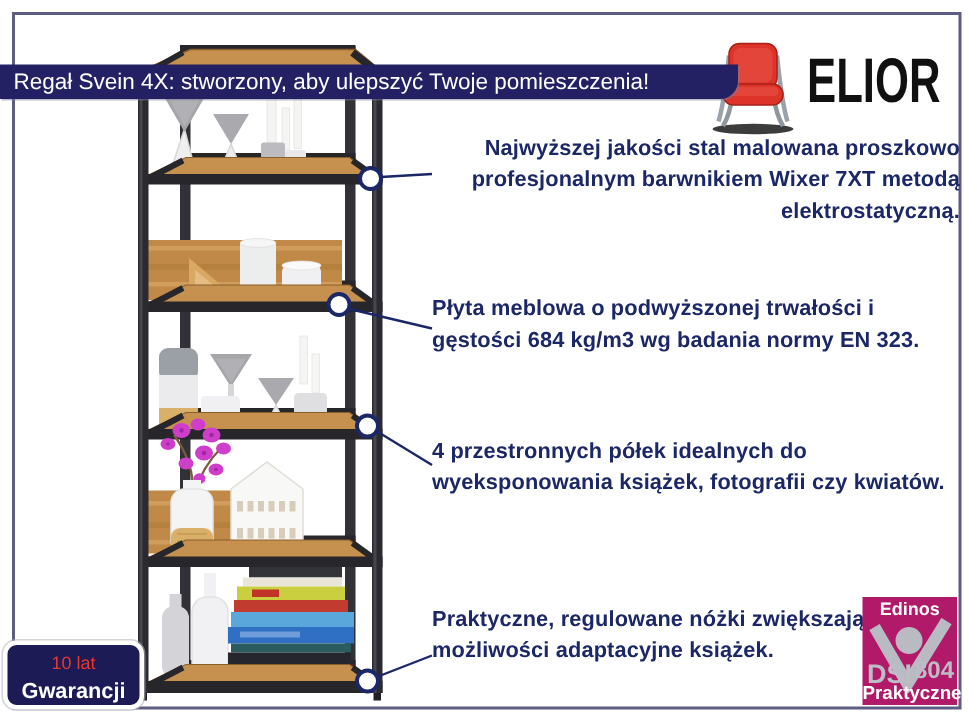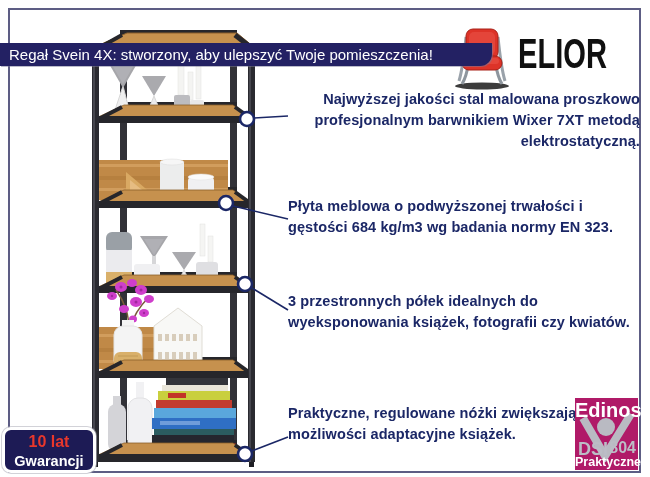--- a/index.html
+++ b/index.html
@@ -27,37 +27,37 @@
   .bullet{
     position:absolute;left:288px;width:352px;z-index:4;
     color:var(--text_navy,#1b2766);
     font-size:14.5px;line-height:21px;font-weight:bold;
     letter-spacing:0.1px;
   }
   .bullet-1{top:89px;text-align:right;}
   .bullet-2{top:196px;}
   .bullet-3{top:291px;}
   .bullet-4{top:403px;}
-  .logo{position:absolute;left:449px;top:27px;width:162px;height:66px;z-index:5;}
+  .logo{position:absolute;left:469px;top:27px;width:162px;height:66px;z-index:5;}
   .logo-chair{position:absolute;left:0;top:0;}
   .logo-word{position:absolute;left:67px;top:3px;}
   .warranty-badge{
     position:absolute;left:2px;top:427px;width:88px;height:40px;z-index:7;
     background:var(--warranty_bg,#1d1b55);
     border:3px solid #ffffff;border-radius:9px;
     box-shadow:0 0 0 1px rgba(180,180,190,.6);
     text-align:center;
   }
-  .warranty-line1{color:var(--warranty_red,#e8372c);font-size:16px;font-weight:bold;line-height:22px;margin-top:1px;}
+  .warranty-line1{color:var(--warranty_red,#e8372c);font-size:12px;font-weight:normal;line-height:22px;margin-top:1px;}
   .warranty-line2{color:#ffffff;font-size:14.5px;font-weight:bold;line-height:16px;}
   .edinos-badge{
     position:absolute;left:575px;top:398px;width:63px;height:72px;z-index:7;
     background:var(--edinos_bg,#b01a68);
   }
-  .edinos-title{position:absolute;top:1px;left:0;width:100%;text-align:center;color:#fff;font-size:20px;font-weight:bold;}
+  .edinos-title{position:absolute;top:1px;left:0;width:100%;text-align:center;color:#fff;font-size:12px;font-weight:bold;}
   .edinos-v{position:absolute;left:0;top:14px;}
   .edinos-left{position:absolute;left:3px;top:41px;color:var(--edinos_silver,#bcbdc6);font-size:18px;font-weight:bold;}
   .edinos-right{position:absolute;right:2px;top:41px;color:var(--edinos_silver,#bcbdc6);font-size:16px;font-weight:bold;}
   .edinos-bottom{position:absolute;bottom:1px;left:0;width:100%;text-align:center;color:#fff;font-size:12.5px;font-weight:bold;}
 </style>
 </head>
 <body>
 
 <div class="content-frame"></div>
 
@@ -256,21 +256,21 @@
   <g fill="#ffffff" stroke="#1b2766" stroke-width="2.6">
     <circle cx="247" cy="119" r="7"></circle>
     <circle cx="226" cy="203" r="7"></circle>
     <circle cx="245" cy="284" r="7"></circle>
     <circle cx="245" cy="454" r="7"></circle>
   </g>
 </svg>
 
 <div class="bullet bullet-1">Najwyższej jakości stal malowana proszkowo profesjonalnym barwnikiem Wixer 7XT metodą elektrostatyczną.</div>
 <div class="bullet bullet-2">Płyta meblowa o podwyższonej trwałości i gęstości 684 kg/m3 wg badania normy EN 323.</div>
-<div class="bullet bullet-3">3 przestronnych półek idealnych do wyeksponowania książek, fotografii czy kwiatów.</div>
+<div class="bullet bullet-3">4 przestronnych półek idealnych do wyeksponowania książek, fotografii czy kwiatów.</div>
 <div class="bullet bullet-4">Praktyczne, regulowane nóżki zwiększają możliwości adaptacyjne książek.</div>
 
 <div class="logo">
   <svg class="logo-chair" width="66" height="64" viewBox="0 0 66 64">
     <ellipse cx="33" cy="59" rx="27" ry="3.5" fill="#1a1a1a" opacity="0.85"></ellipse>
     <path d="M17 10 C15 30 13 44 10 54" stroke="#9aa2aa" stroke-width="3" fill="none"></path>
     <path d="M49 10 C51 30 53 44 56 54" stroke="#9aa2aa" stroke-width="3" fill="none"></path>
     <rect x="17" y="2" width="32" height="30" rx="7" fill="#dd3328" stroke="#a82017" stroke-width="1"></rect>
     <rect x="20" y="5" width="26" height="23" rx="5" fill="#ea5448" opacity="0.55"></rect>
     <path d="M19 38 C18 46 16 52 13 57" stroke="#8e969e" stroke-width="3" fill="none"></path>

